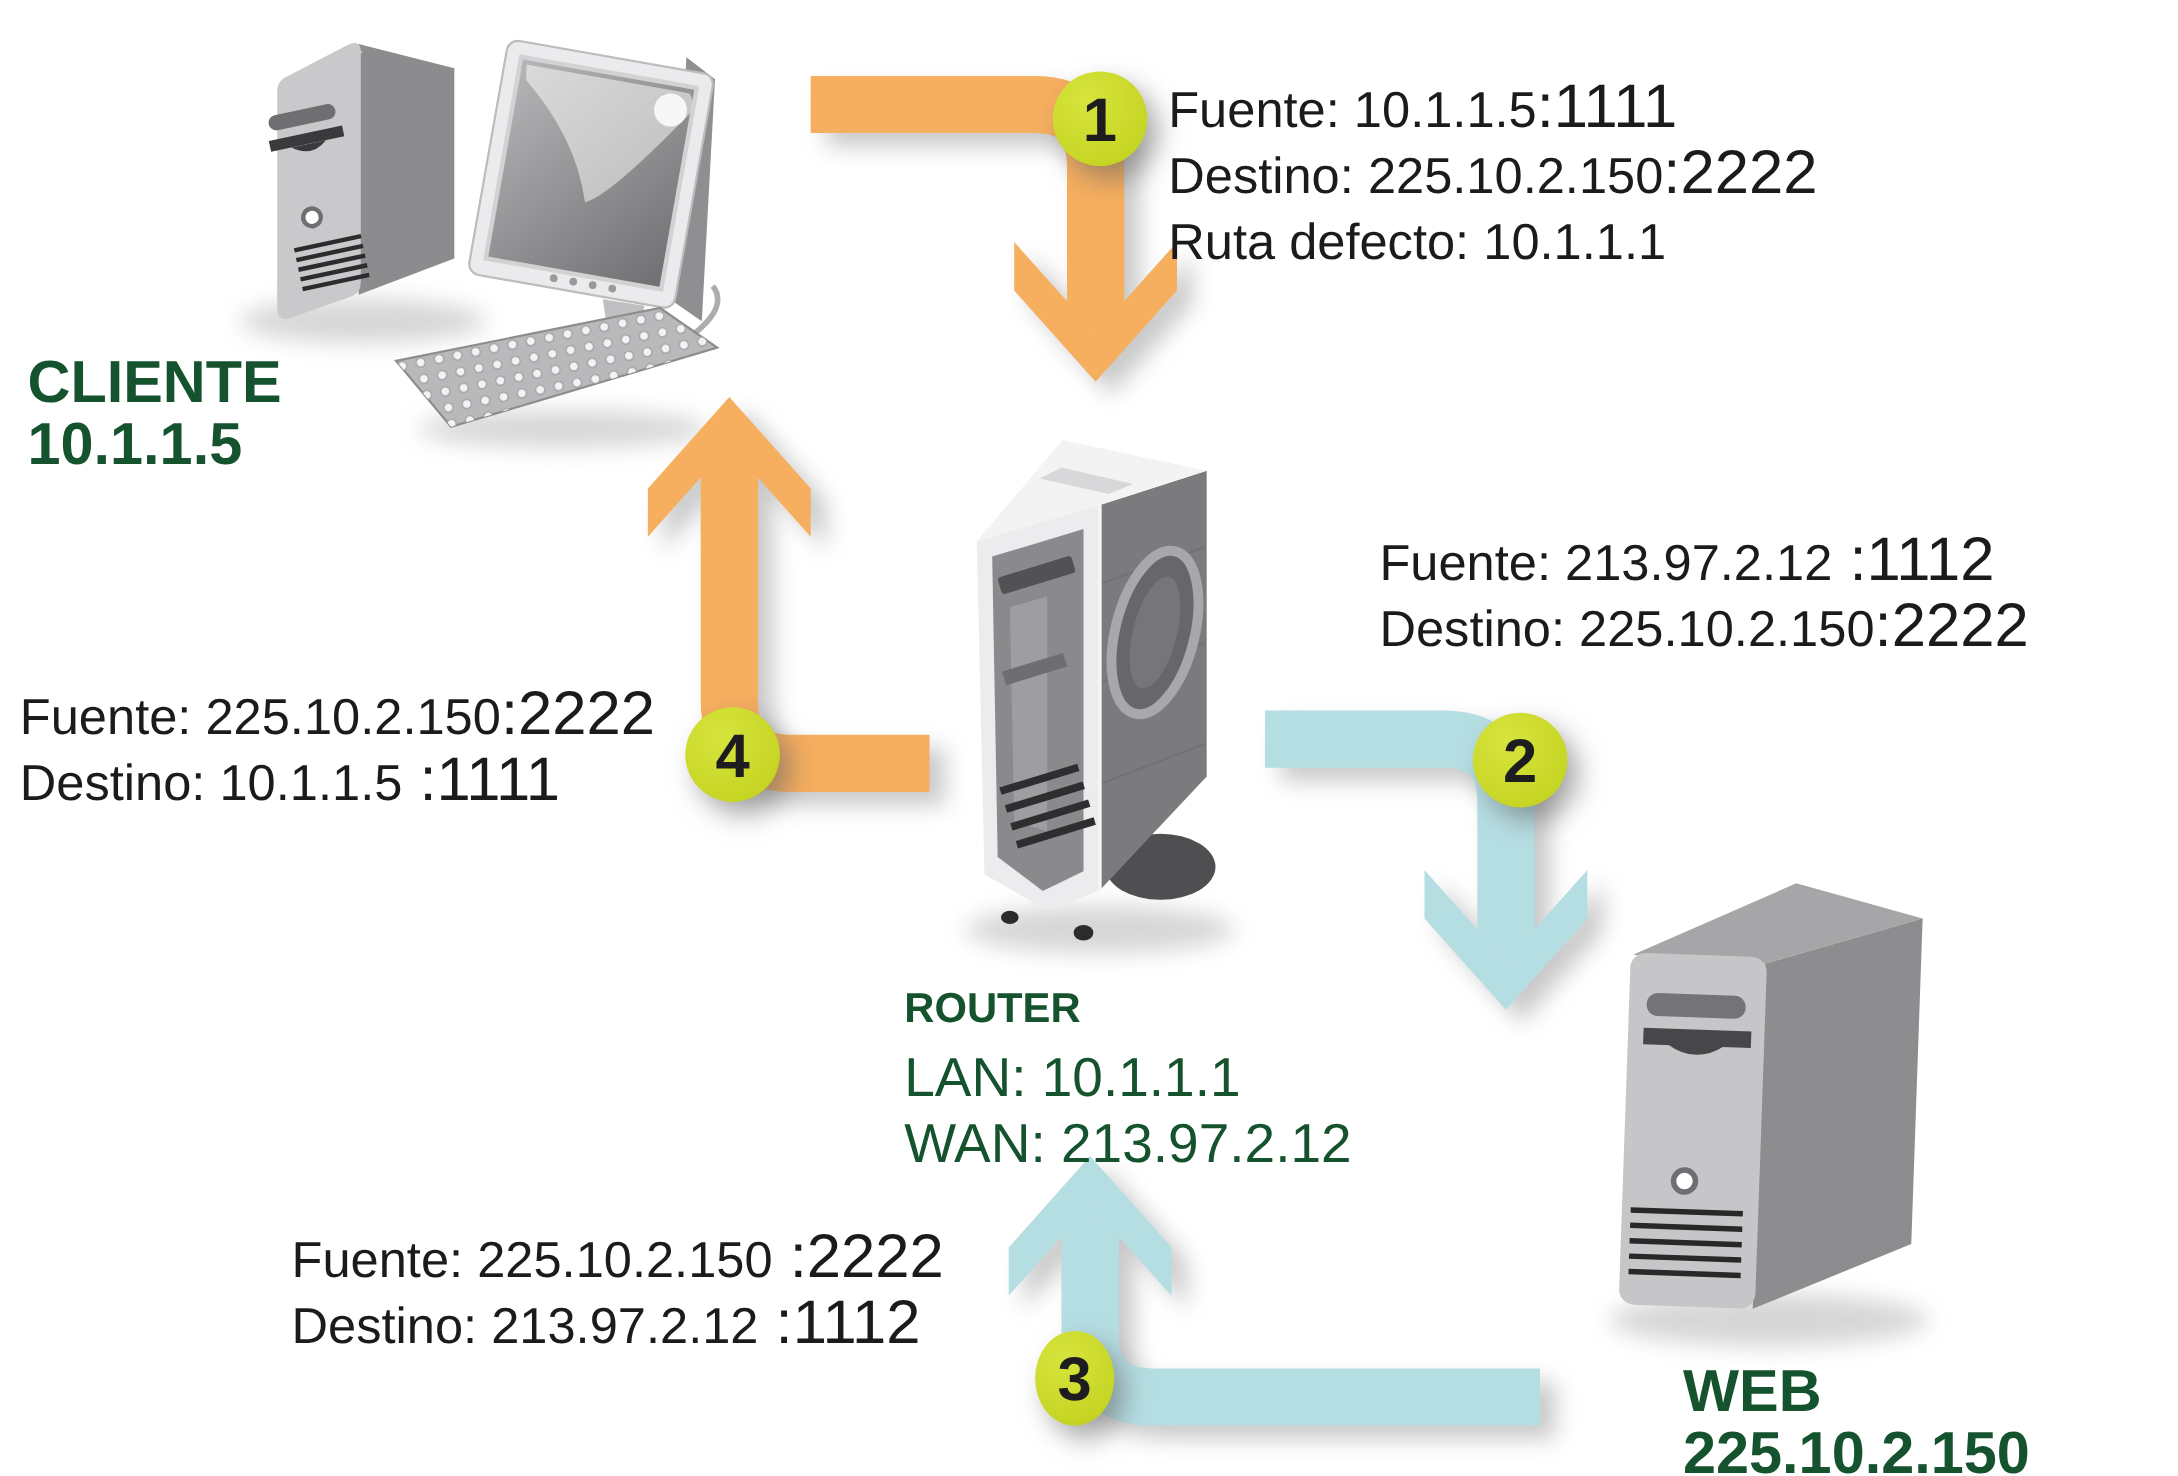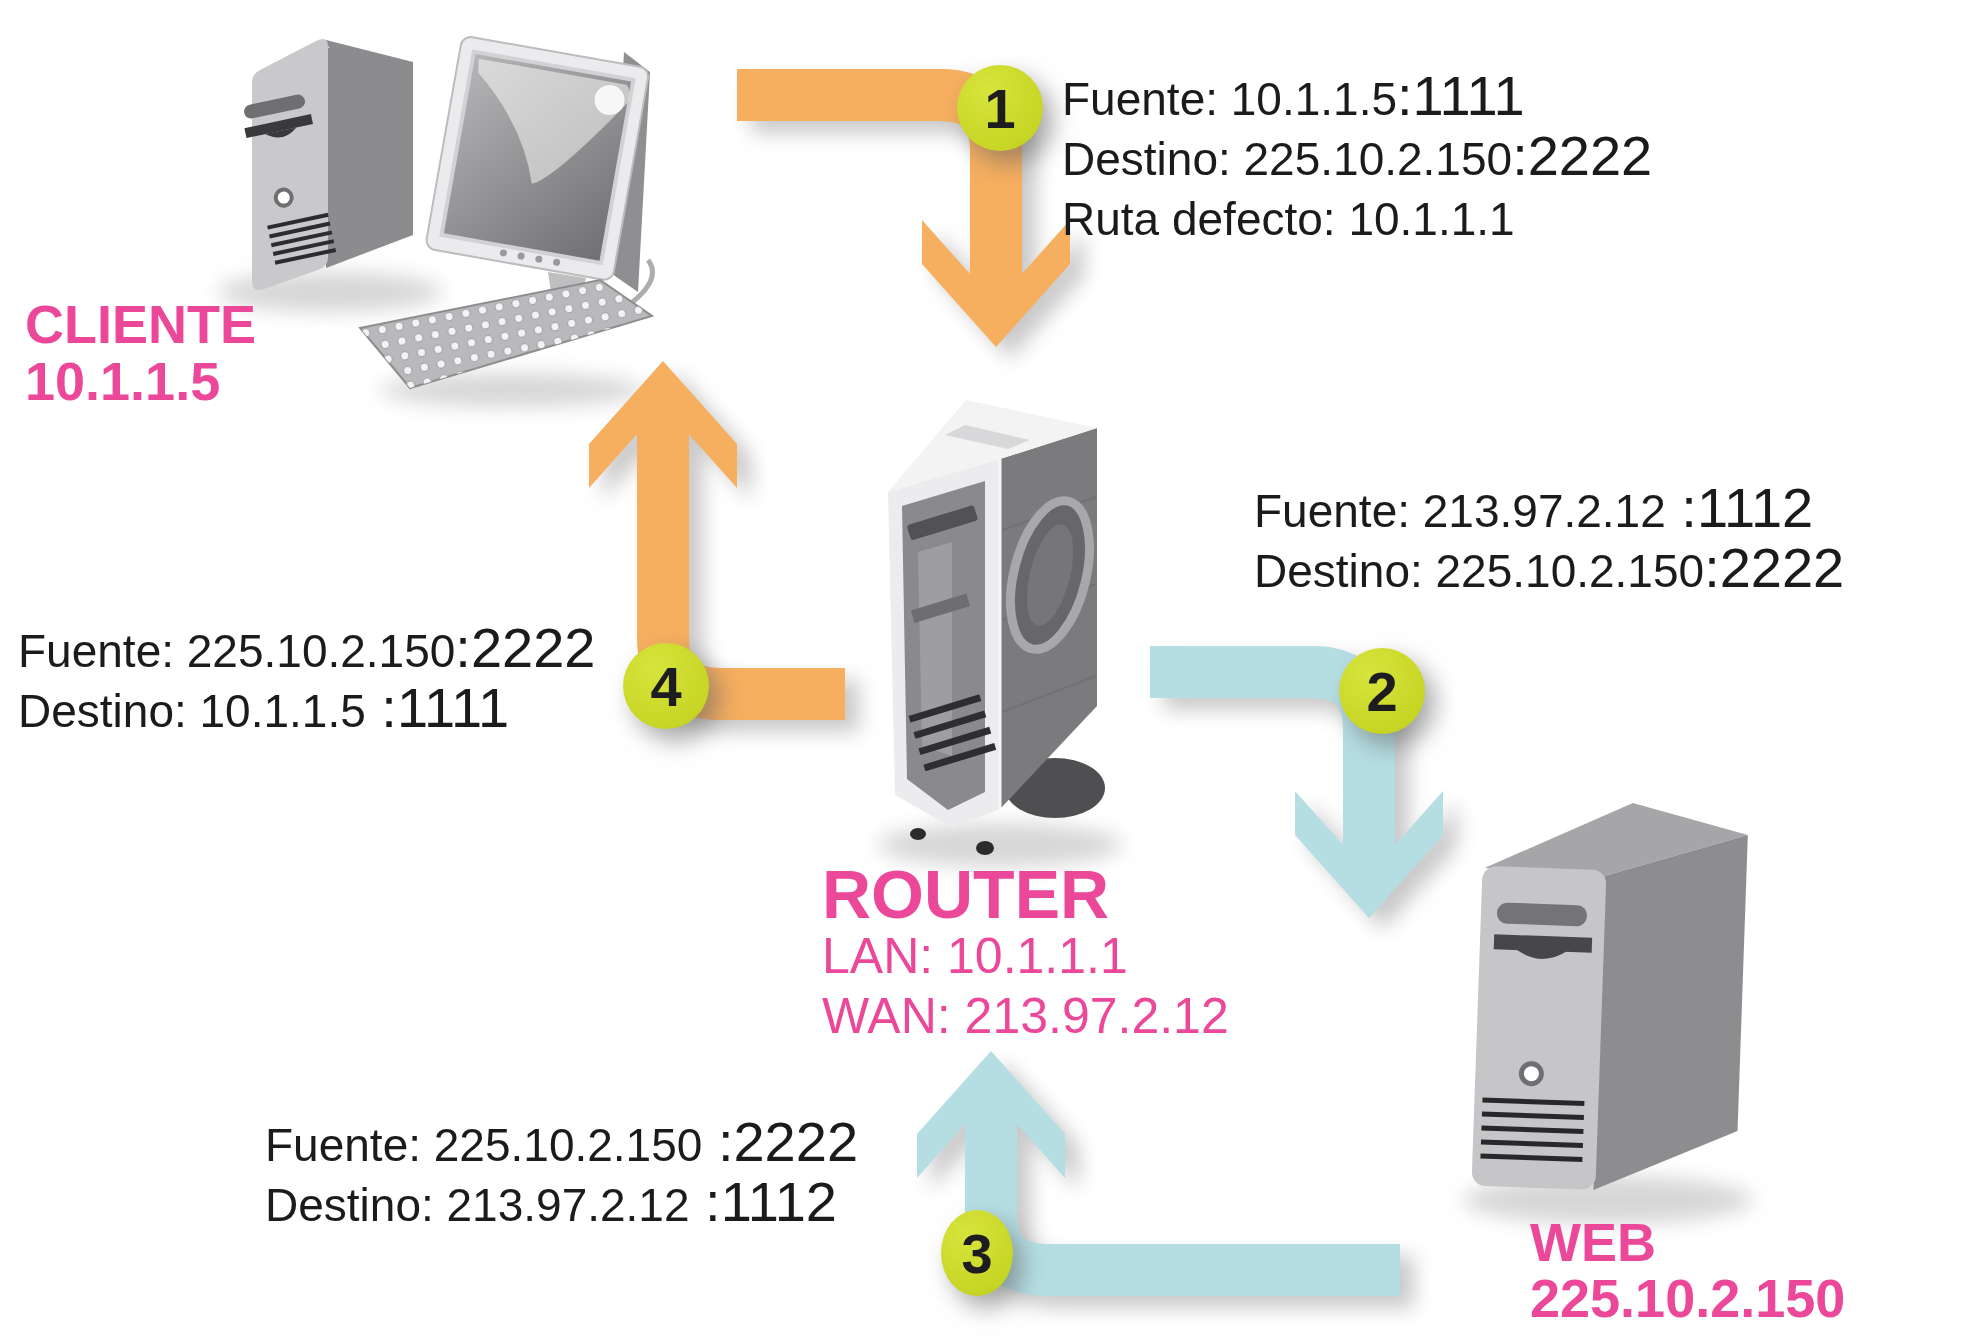--- a/index.html
+++ b/index.html
@@ -21,25 +21,25 @@
   .b2{left:1339px;top:648px;}
   .b3{left:941px;top:1210px;width:72px;height:86px;}
   .b4{left:623px;top:643px;}
   .pkt{position:absolute;font-size:46px;line-height:60px;color:#1b1b1d;}
   .pkt .line{height:60px;white-space:nowrap;}
   .port{font-size:56px;white-space:pre;}
   .s1{left:1062px;top:66px;}
   .s2{left:1254px;top:478px;}
   .s3{left:265px;top:1112px;}
   .s4{left:18px;top:618px;}
-  .nlab{position:absolute;font-weight:bold;color:#ec4899;white-space:nowrap;}
+  .nlab{position:absolute;font-weight:bold;color:#14532d;white-space:nowrap;margin-top:23px;}
   .lbl-client{left:25px;top:296px;font-size:54px;line-height:57px;}
   .lbl-web{left:1530px;top:1214px;font-size:54px;line-height:56px;}
   .lbl-router{left:822px;top:862px;}
-  .router-title{font-size:68px;line-height:64px;font-weight:bold;}
+  .router-title{font-size:38px;line-height:64px;font-weight:bold;}
   .router-line{font-size:50px;line-height:60px;font-weight:normal;}
 </style>
 </head>
 <body>
 
 <div id="stage">
 
 <svg id="art" width="1980" height="1342" viewBox="0 0 1980 1342">
   <defs>
     <linearGradient id="gScr" x1="0" y1="0" x2="1" y2="1">

